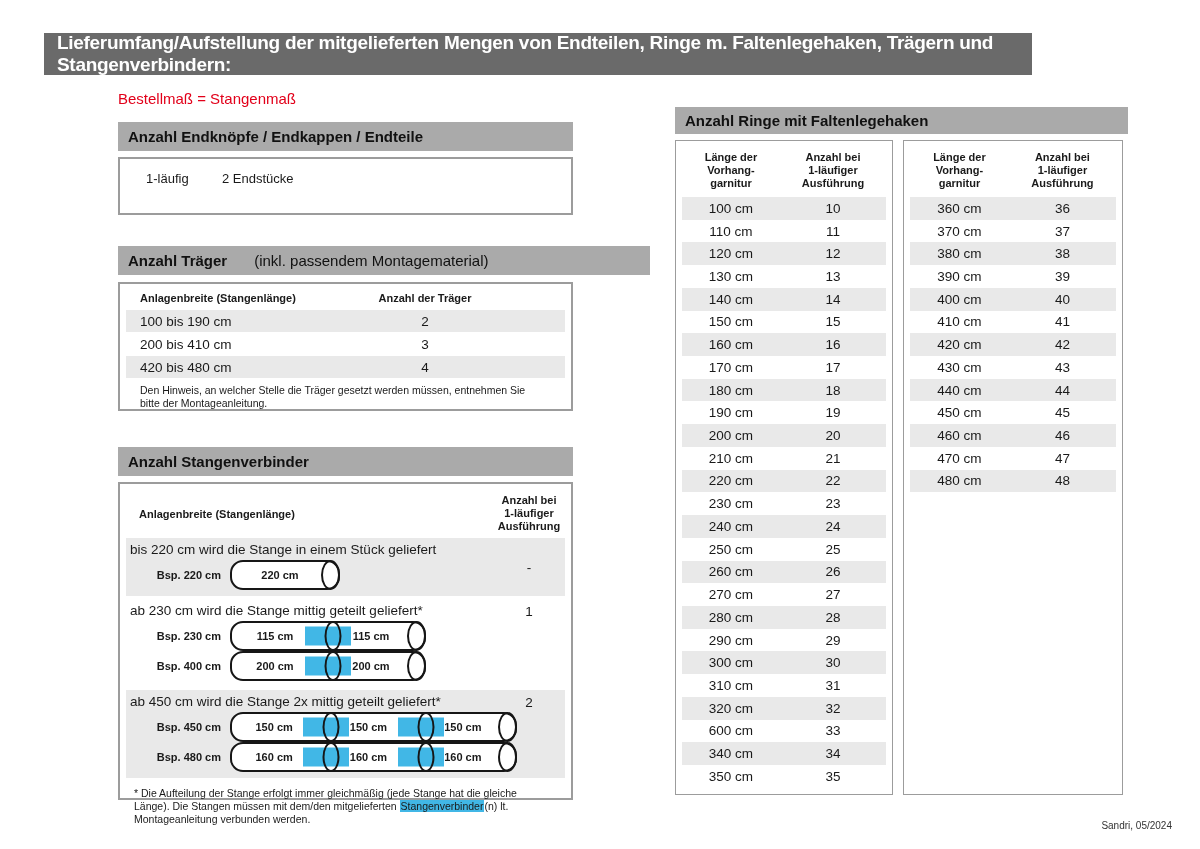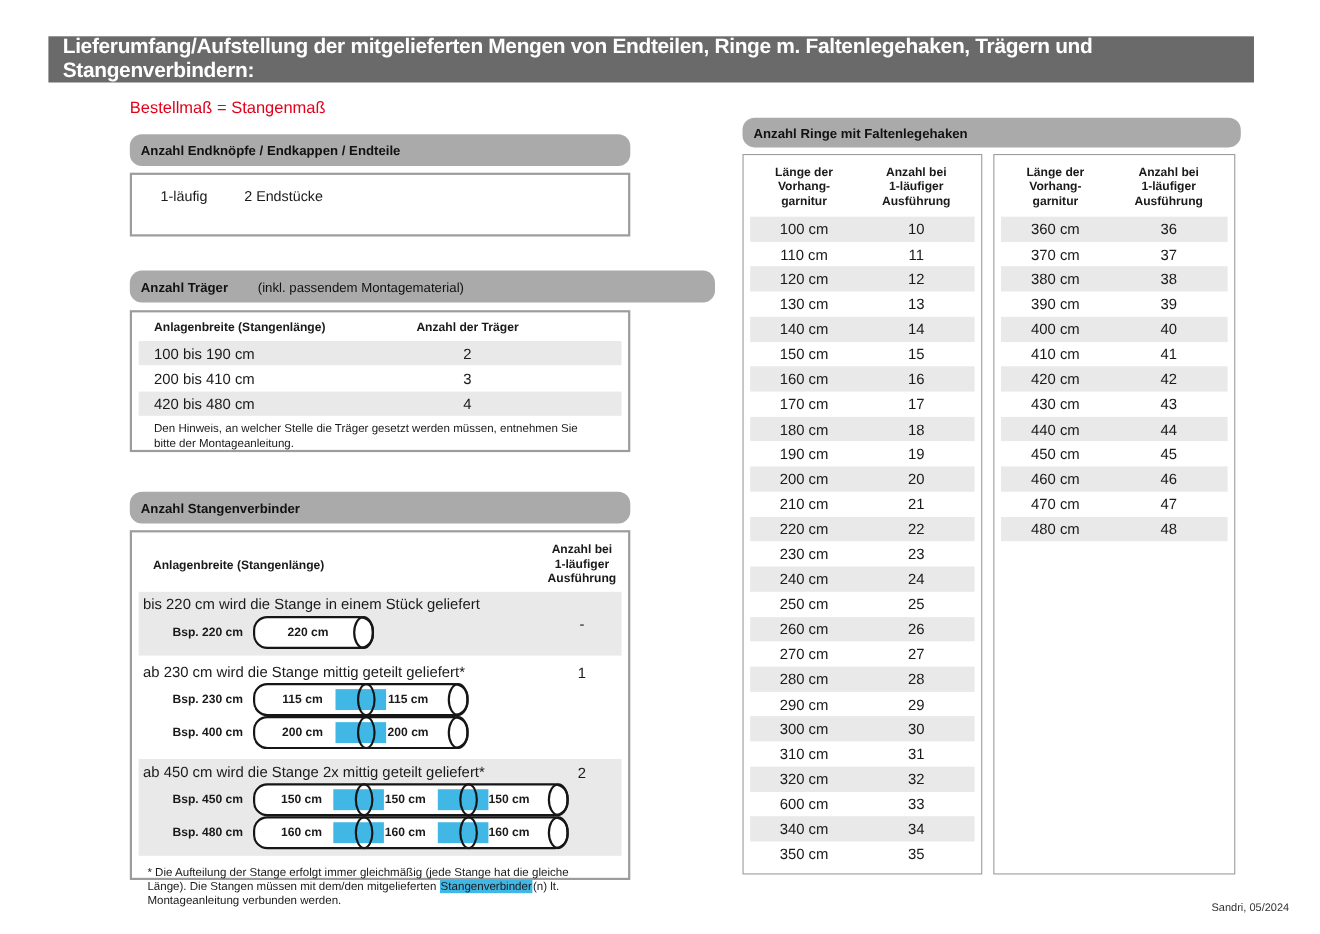--- a/index.html
+++ b/index.html
@@ -1,28 +1,28 @@
 <!DOCTYPE html>
 <html><head>
 <meta charset="utf-8">
 <style>
   html,body{margin:0;padding:0;}
   body{font-family:"Liberation Sans","DejaVu Sans",sans-serif;background:#fff;color:#1a1a1a;}
   #page{position:relative;width:1200px;height:849px;background:#fff;overflow:hidden;}
 
   
-  .titlebar{position:absolute;left:44px;top:33px;width:1096px;height:42px;background:#6a6a6a;
+  .titlebar{position:absolute;left:44px;top:33px;width:988px;height:42px;background:#6a6a6a;
     display:flex;align-items:center;padding-left:13px;box-sizing:border-box;}
   .titlebar span{color:#fff;font-weight:bold;font-size:19px;letter-spacing:-0.3px;}
 
   .red-sub{position:absolute;left:118px;top:90px;font-size:15px;font-weight:normal;color:#e2001a;}
 
   
   .sec-head{position:absolute;background:#aaaaaa;height:29px;display:flex;align-items:center;
-    padding-left:10px;box-sizing:border-box;font-size:12px;color:#111;border-radius:11px;}
+    padding-left:10px;box-sizing:border-box;font-size:15px;color:#111;}
   .sec-head .b{font-weight:bold;}
   .sec-head .r{font-weight:normal;margin-left:4px;}
 
   
   .box{position:absolute;background:#fff;border:2px solid #9c9c9c;box-sizing:border-box;}
 
   
   .sec1-box{display:flex;padding:12px 0 0 26px;}
   .sec1-box .c1{width:76px;font-size:13px;}
   .sec1-box .c2{font-size:13px;}

